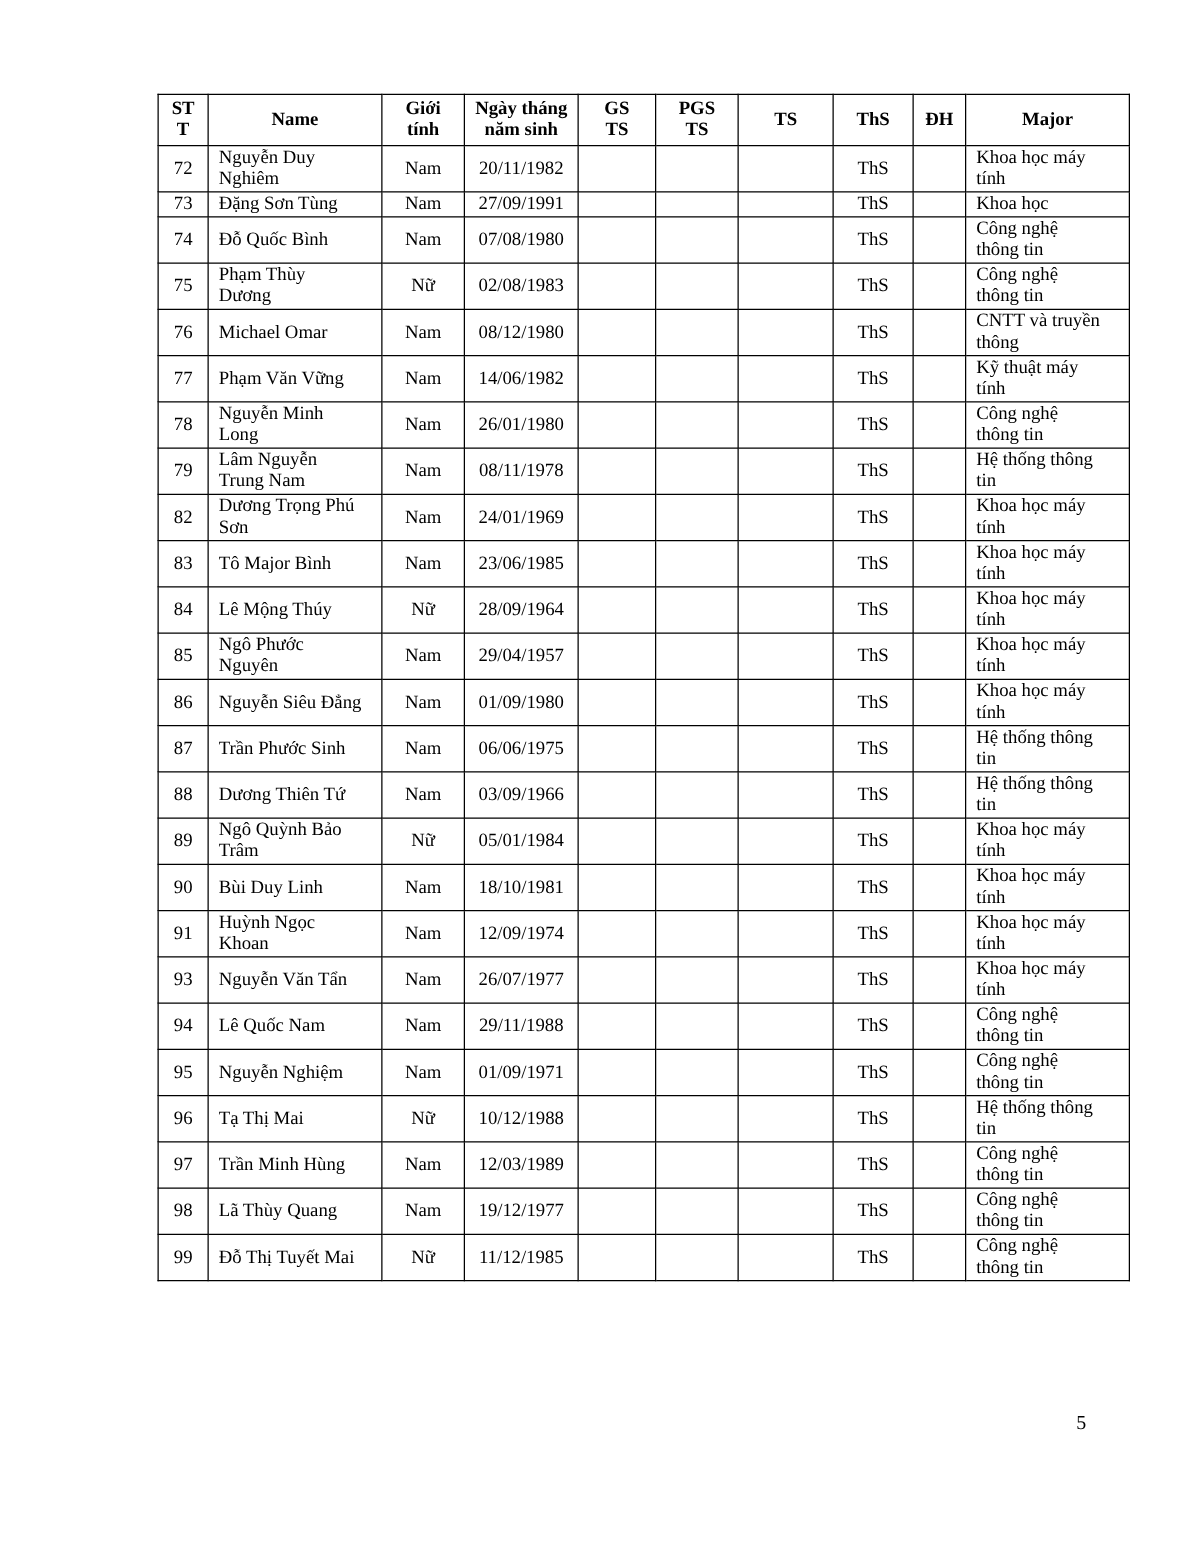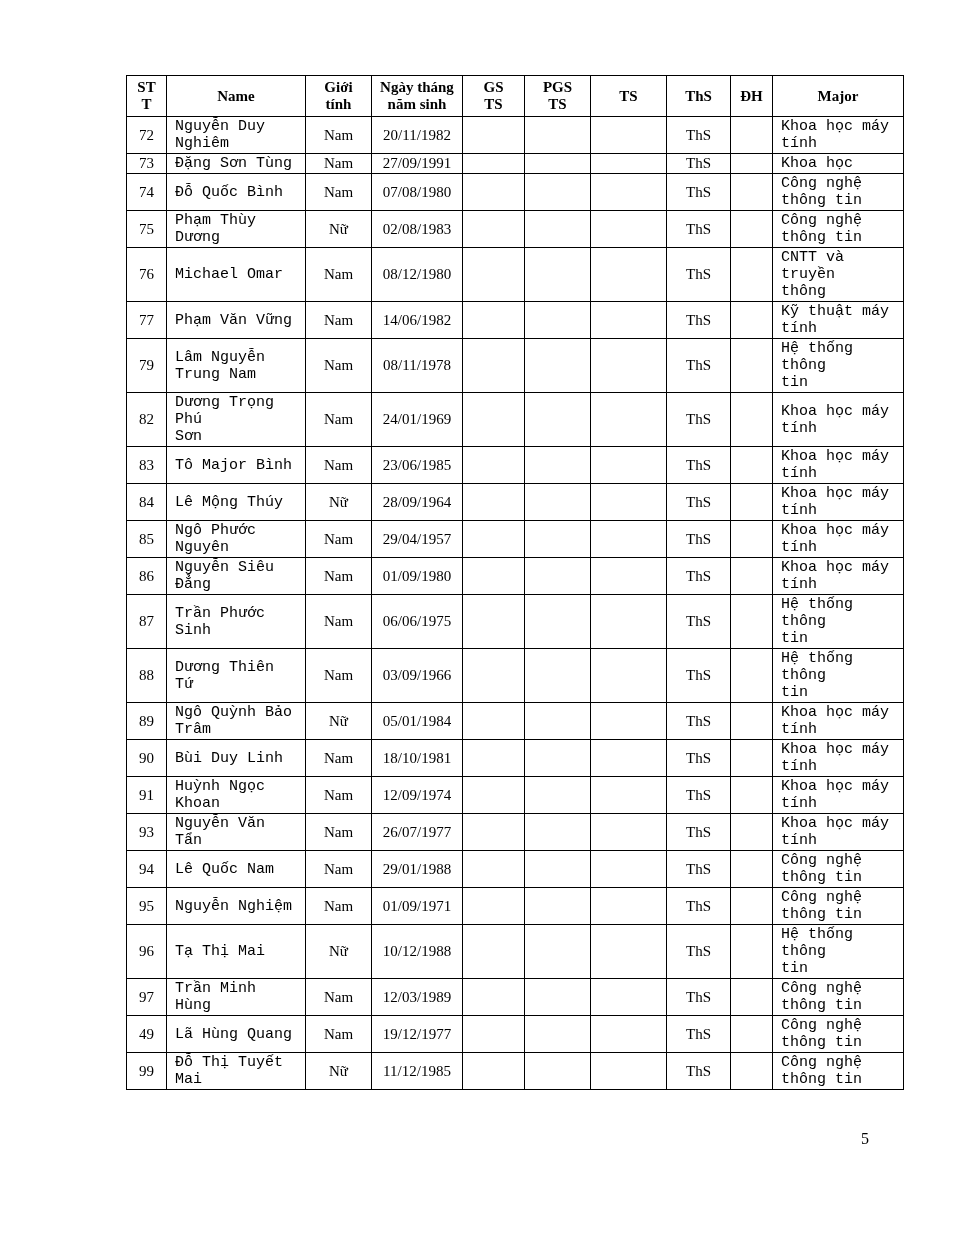--- a/index.html
+++ b/index.html
@@ -41,21 +41,20 @@
   }
   table.doc-table td {
     padding: 1px 8px;
   }
   table.doc-table td.center {
     text-align: center;
     padding: 1px 2px;
   }
   table.doc-table td.left {
     text-align: left;
-    font-family: Liberation Mono, monospace;
   }
   .page-number {
     position: absolute;
     left: 830px;
     top: 1130px;
     width: 70px;
     text-align: center;
     font-size: 16px;
   }
 </style>
@@ -170,20 +169,34 @@
           <td class="center">14/06/1982</td>
           <td class="center"></td>
           <td class="center"></td>
           <td class="center"></td>
           <td class="center">ThS</td>
           <td class="center"></td>
           <td class="left">Kỹ thuật máy
 tính</td>
         </tr>
         <tr>
+          <td class="center">78</td>
+          <td class="left">Nguyễn Minh
+Long</td>
+          <td class="center">Nam</td>
+          <td class="center">26/01/1980</td>
+          <td class="center"></td>
+          <td class="center"></td>
+          <td class="center"></td>
+          <td class="center">ThS</td>
+          <td class="center"></td>
+          <td class="left">Công nghệ
+thông tin</td>
+        </tr>
+        <tr>
           <td class="center">79</td>
           <td class="left">Lâm Nguyễn
 Trung Nam</td>
           <td class="center">Nam</td>
           <td class="center">08/11/1978</td>
           <td class="center"></td>
           <td class="center"></td>
           <td class="center"></td>
           <td class="center">ThS</td>
           <td class="center"></td>
@@ -334,21 +347,21 @@
           <td class="center"></td>
           <td class="center">ThS</td>
           <td class="center"></td>
           <td class="left">Khoa học máy
 tính</td>
         </tr>
         <tr>
           <td class="center">94</td>
           <td class="left">Lê Quốc Nam</td>
           <td class="center">Nam</td>
-          <td class="center">29/01/1988</td>
+          <td class="center">29/11/1988</td>
           <td class="center"></td>
           <td class="center"></td>
           <td class="center"></td>
           <td class="center">ThS</td>
           <td class="center"></td>
           <td class="left">Công nghệ
 thông tin</td>
         </tr>
         <tr>
           <td class="center">95</td>
@@ -383,22 +396,22 @@
           <td class="center">12/03/1989</td>
           <td class="center"></td>
           <td class="center"></td>
           <td class="center"></td>
           <td class="center">ThS</td>
           <td class="center"></td>
           <td class="left">Công nghệ
 thông tin</td>
         </tr>
         <tr>
-          <td class="center">49</td>
-          <td class="left">Lã Hùng Quang</td>
+          <td class="center">98</td>
+          <td class="left">Lã Thùy Quang</td>
           <td class="center">Nam</td>
           <td class="center">19/12/1977</td>
           <td class="center"></td>
           <td class="center"></td>
           <td class="center"></td>
           <td class="center">ThS</td>
           <td class="center"></td>
           <td class="left">Công nghệ
 thông tin</td>
         </tr>

